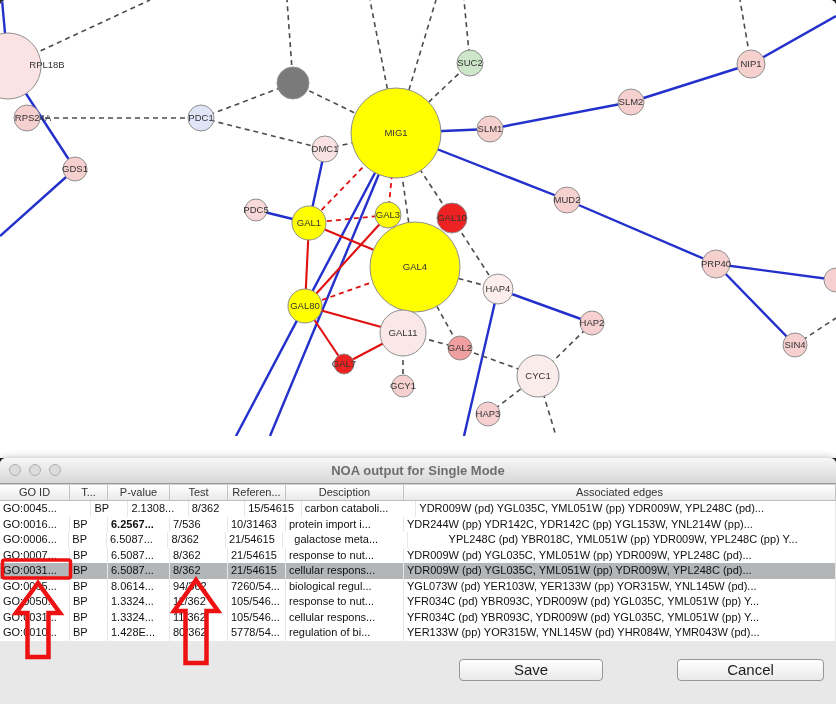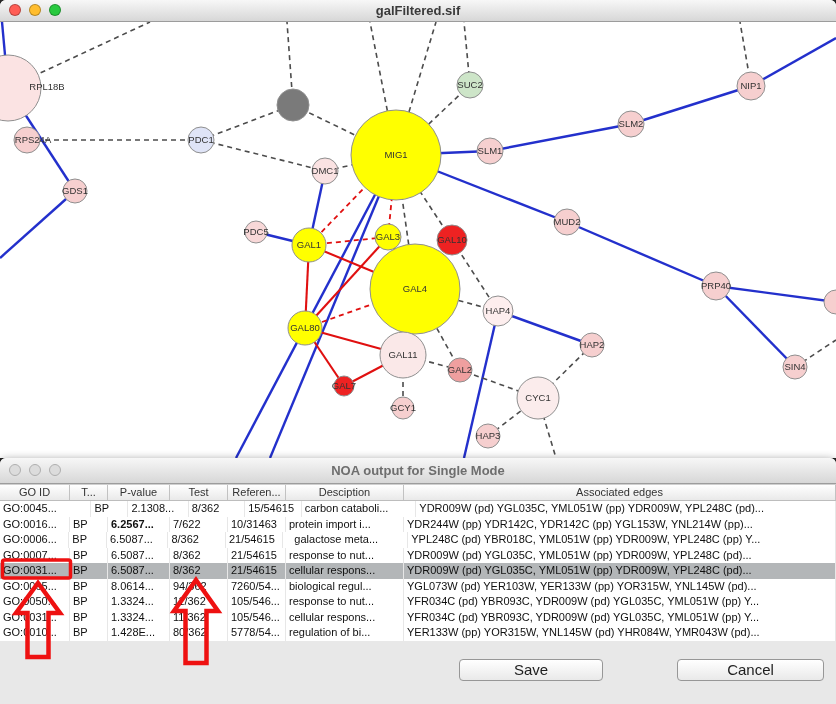--- a/index.html
+++ b/index.html
@@ -54,26 +54,20 @@
   .annot-svg{position:absolute;left:0;top:0;width:836px;height:704px;
     pointer-events:none;z-index:50;}
   .annot{fill:none;stroke-linejoin:miter;}
 </style>
 </head>
 <body>
 
 <div class="page">
 
   <div class="window graph-window">
-    <div class="titlebar">
-      <span class="tl t1" style="background: rgb(255, 93, 85);"></span>
-      <span class="tl t2" style="background: rgb(255, 189, 46);"></span>
-      <span class="tl t3" style="background: rgb(40, 201, 63);"></span>
-      <div class="title">galFiltered.sif</div>
-    </div>
     <div class="net-wrap">
       <svg width="836" height="436" viewBox="0 0 836 436">
           <line x1="2" y1="0" x2="8" y2="66" class="edge-blue"></line>
           <line x1="8" y1="66" x2="75" y2="169" class="edge-blue"></line>
           <line x1="75" y1="169" x2="0" y2="236" class="edge-blue"></line>
           <line x1="396" y1="133" x2="490" y2="129" class="edge-blue"></line>
           <line x1="490" y1="129" x2="631" y2="102" class="edge-blue"></line>
           <line x1="631" y1="102" x2="751" y2="64" class="edge-blue"></line>
           <line x1="751" y1="64" x2="836" y2="16" class="edge-blue"></line>
           <line x1="396" y1="133" x2="567" y2="200" class="edge-blue"></line>
@@ -265,33 +259,33 @@
           <div class="tcell" style="width: 62px;">2.1308...</div>
           <div class="tcell" style="width: 58px;">8/362</div>
           <div class="tcell" style="width: 58px;">15/54615</div>
           <div class="tcell" style="width: 118px;">carbon cataboli...</div>
           <div class="tcell" style="width: 432px;">YDR009W (pd) YGL035C, YML051W (pp) YDR009W, YPL248C (pd)...</div>
         </div>
         <div class="trow">
           <div class="tcell" style="width: 70px;">GO:0016...</div>
           <div class="tcell" style="width: 38px;">BP</div>
           <div class="tcell" style="width: 62px; font-weight: bold;">6.2567...</div>
-          <div class="tcell" style="width: 58px;">7/622</div>
+          <div class="tcell" style="width: 58px;">7/536</div>
           <div class="tcell" style="width: 58px;">10/31463</div>
           <div class="tcell" style="width: 118px;">protein import i...</div>
           <div class="tcell" style="width: 432px;">YDR244W (pp) YDR142C, YDR142C (pp) YGL153W, YNL214W (pp)...</div>
         </div>
         <div class="trow">
           <div class="tcell" style="width: 70px;">GO:0006...</div>
           <div class="tcell" style="width: 38px;">BP</div>
           <div class="tcell" style="width: 62px;">6.5087...</div>
           <div class="tcell" style="width: 58px;">8/362</div>
           <div class="tcell" style="width: 58px;">21/54615</div>
           <div class="tcell" style="width: 118px; margin-left: 8px;">galactose meta...</div>
-          <div class="tcell" style="width: 432px;">YPL248C (pd) YBR018C, YML051W (pp) YDR009W, YPL248C (pp) Y...</div>
+          <div class="tcell" style="width: 432px; text-align: center;">YPL248C (pd) YBR018C, YML051W (pp) YDR009W, YPL248C (pp) Y...</div>
         </div>
         <div class="trow">
           <div class="tcell" style="width: 70px;">GO:0007...</div>
           <div class="tcell" style="width: 38px;">BP</div>
           <div class="tcell" style="width: 62px;">6.5087...</div>
           <div class="tcell" style="width: 58px;">8/362</div>
           <div class="tcell" style="width: 58px;">21/54615</div>
           <div class="tcell" style="width: 118px;">response to nut...</div>
           <div class="tcell" style="width: 432px;">YDR009W (pd) YGL035C, YML051W (pp) YDR009W, YPL248C (pd)...</div>
         </div>

